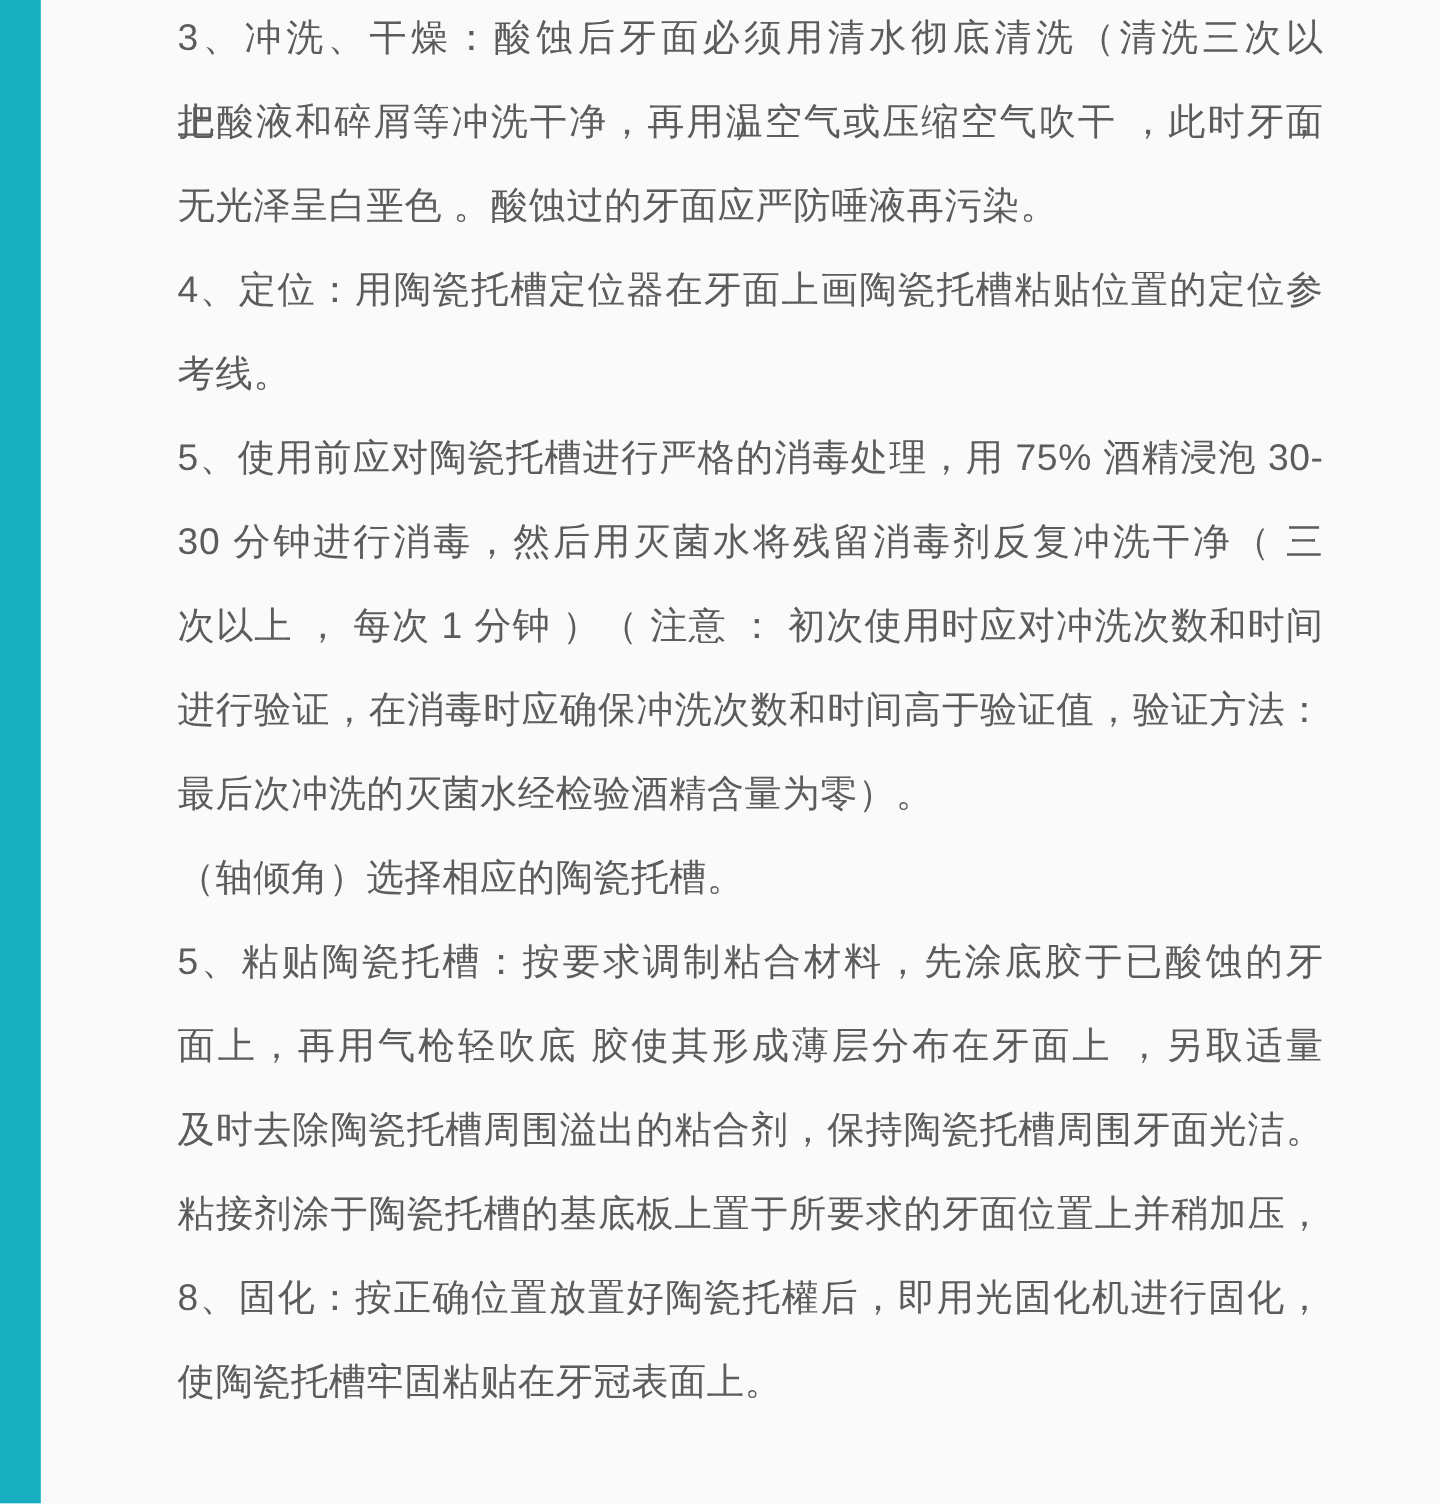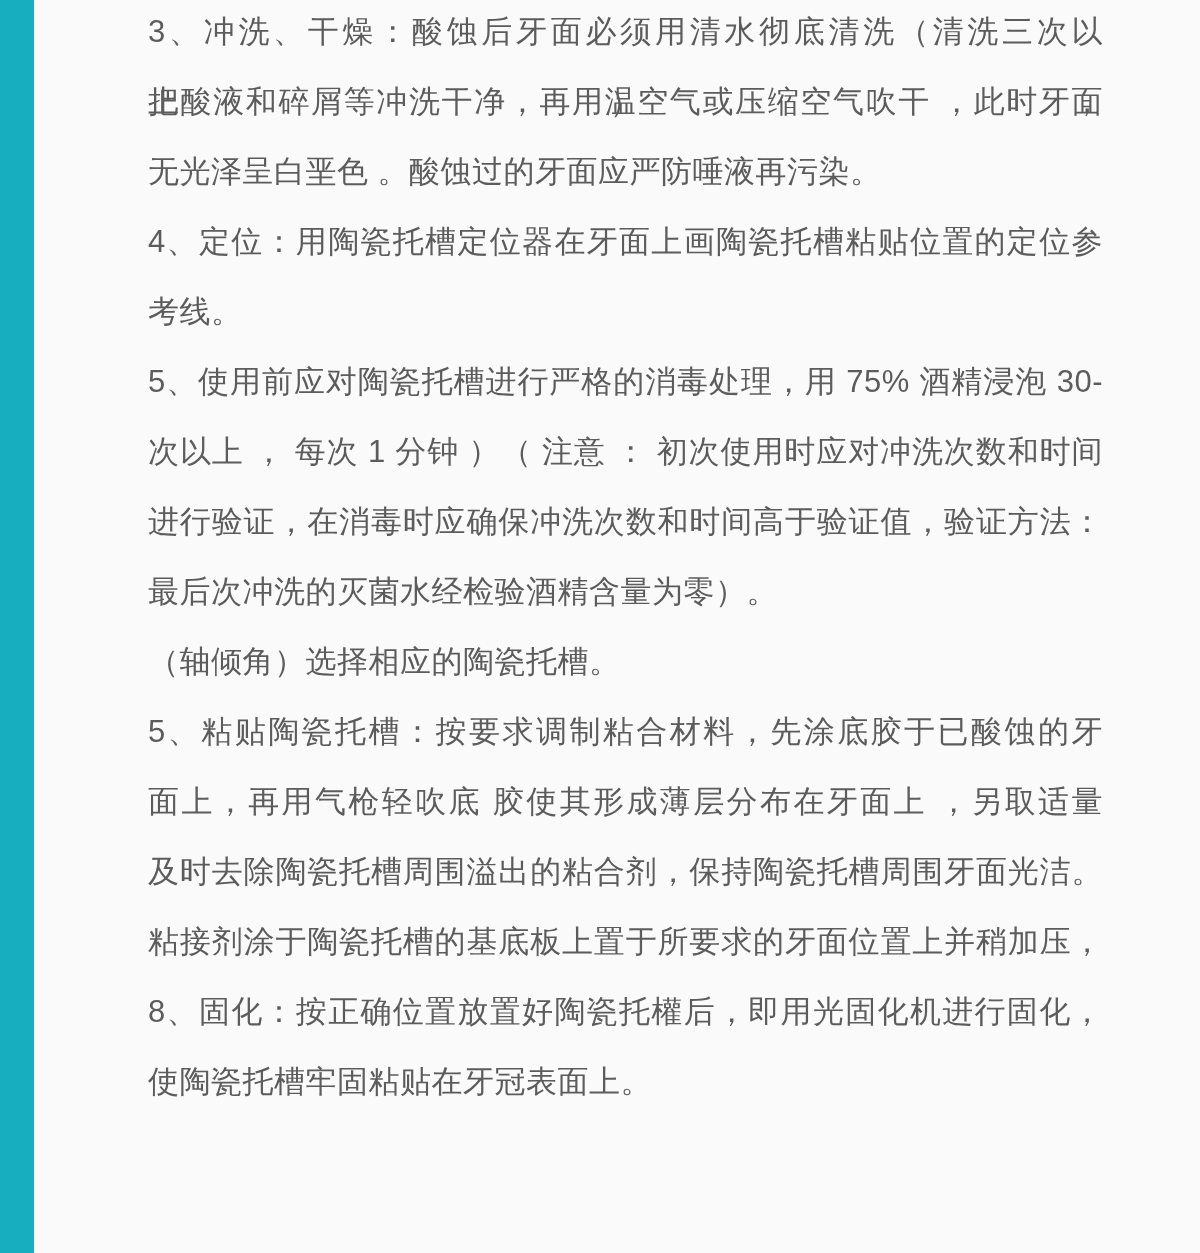--- a/index.html
+++ b/index.html
@@ -57,20 +57,21 @@
 
 <div class="page">
   <div class="accent-bar"></div>
   <main class="doc" id="doc">
       <div class="line fill">3、冲洗、干燥：酸蚀后牙面必须用清水彻底清洗（清洗三次以上），</div>
       <div class="line fill">把酸液和碎屑等冲洗干净，再用温空气或压缩空气吹干 ，此时牙面</div>
       <div class="line">无光泽呈白垩色 。酸蚀过的牙面应严防唾液再污染。</div>
       <div class="line fill">4、定位：用陶瓷托槽定位器在牙面上画陶瓷托槽粘贴位置的定位参</div>
       <div class="line">考线。</div>
       <div class="line fill">5、使用前应对陶瓷托槽进行严格的消毒处理，用 75% 酒精浸泡 30-</div>
+      <div class="line fill">30 分钟进行消毒，然后用灭菌水将残留消毒剂反复冲洗干净（ 三</div>
       <div class="line fill">次以上 ， 每次 1 分钟 ）（ 注意 ： 初次使用时应对冲洗次数和时间</div>
       <div class="line fill">进行验证，在消毒时应确保冲洗次数和时间高于验证值，验证方法：</div>
       <div class="line">最后次冲洗的灭菌水经检验酒精含量为零）。</div>
       <div class="line">（轴倾角）选择相应的陶瓷托槽。</div>
       <div class="line fill">5、粘贴陶瓷托槽：按要求调制粘合材料，先涂底胶于已酸蚀的牙</div>
       <div class="line fill">面上，再用气枪轻吹底 胶使其形成薄层分布在牙面上 ，另取适量</div>
       <div class="line fill">及时去除陶瓷托槽周围溢出的粘合剂，保持陶瓷托槽周围牙面光洁。</div>
       <div class="line fill">粘接剂涂于陶瓷托槽的基底板上置于所要求的牙面位置上并稍加压，</div>
       <div class="line fill">8、固化：按正确位置放置好陶瓷托權后，即用光固化机进行固化，</div>
       <div class="line">使陶瓷托槽牢固粘贴在牙冠表面上。</div>

